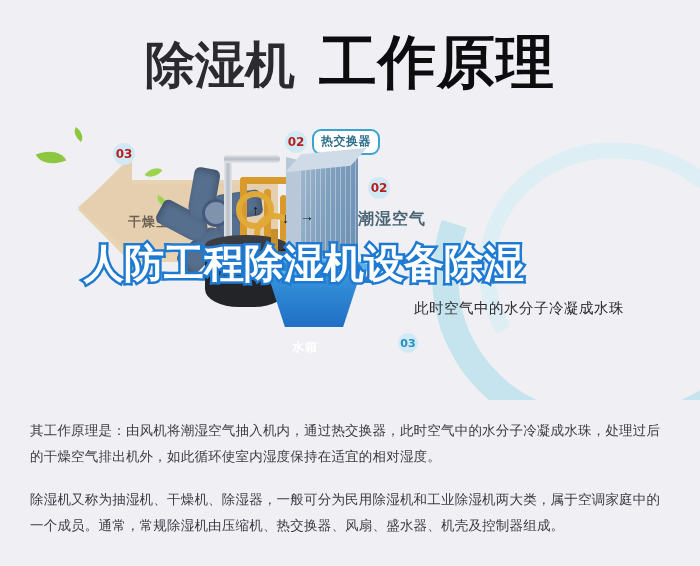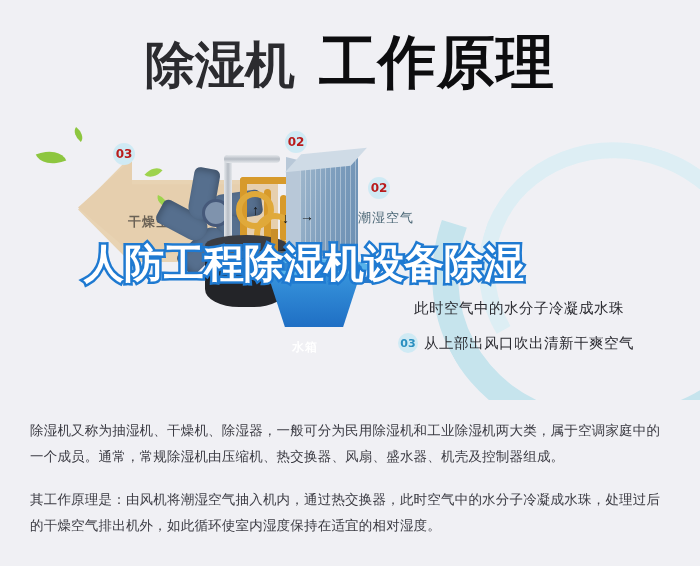--- a/index.html
+++ b/index.html
@@ -97,21 +97,21 @@
     border-right:7px solid transparent;border-top:10px solid #3ba3cf;
   }
   .callout-stem{
     position:absolute;left:331px;top:28px;width:2px;height:22px;
     background:#3ba3cf;transform:rotate(12deg);transform-origin:top;
   }
 
   
   .wet-label{
     position:absolute;left:358px;top:84px;
-    font-size:13px;color:#4a6675;font-weight:400;letter-spacing:1px;
+    font-size:16px;color:#4a6675;font-weight:700;letter-spacing:1px;
   }
 
   
   .fan{
     position:absolute;left:162px;top:32px;width:110px;height:108px;
   }
   .blade{
     position:absolute;left:50px;top:52px;width:52px;height:26px;
     background:#566f8e;border-radius:26px 12px 12px 26px;
     transform-origin:0 50%;
@@ -297,20 +297,21 @@
 
     <div class="leaf lf1"></div>
     <div class="leaf lf2"></div>
     <div class="leaf lf3"></div>
     <div class="leaf lf4"></div>
 
     <div class="badge badge-03a">03</div>
     <div class="badge badge-02">02</div>
     <div class="badge badge-01">02</div>
 
+    <div class="callout">热交换器</div>
     <div class="callout-stem"></div>
 
     <div class="wet-label">潮湿空气</div>
 
     <div class="fan">
       <div class="blade b1"></div>
       <div class="blade b2"></div>
       <div class="blade b3"></div>
       <div class="blade b4"></div>
       <div class="blade b5"></div>
@@ -353,21 +354,20 @@
 
   </div>
 
   <div class="overlay">
     <span class="l1">人防工程除湿机设备除湿</span>
   </div>
 
   <div class="anno anno1">此时空气中的水分子冷凝成水珠</div>
   <div class="anno2row">
     <div class="badge-03b">03</div>
-    <div class="anno" style="position:static;">从上部出风口吹出清新干爽空气</div>
   </div>
 
   <div class="copy">
+    <p>其工作原理是：由风机将潮湿空气抽入机内，通过热交换器，此时空气中的水分子冷凝成水珠，处理过后的干燥空气排出机外，如此循环使室内湿度保持在适宜的相对湿度。</p>
     <p>除湿机又称为抽湿机、干燥机、除湿器，一般可分为民用除湿机和工业除湿机两大类，属于空调家庭中的一个成员。通常，常规除湿机由压缩机、热交换器、风扇、盛水器、机壳及控制器组成。</p>
-    <p>其工作原理是：由风机将潮湿空气抽入机内，通过热交换器，此时空气中的水分子冷凝成水珠，处理过后的干燥空气排出机外，如此循环使室内湿度保持在适宜的相对湿度。</p>
   </div>
 
 </div>
 
 </body></html>

